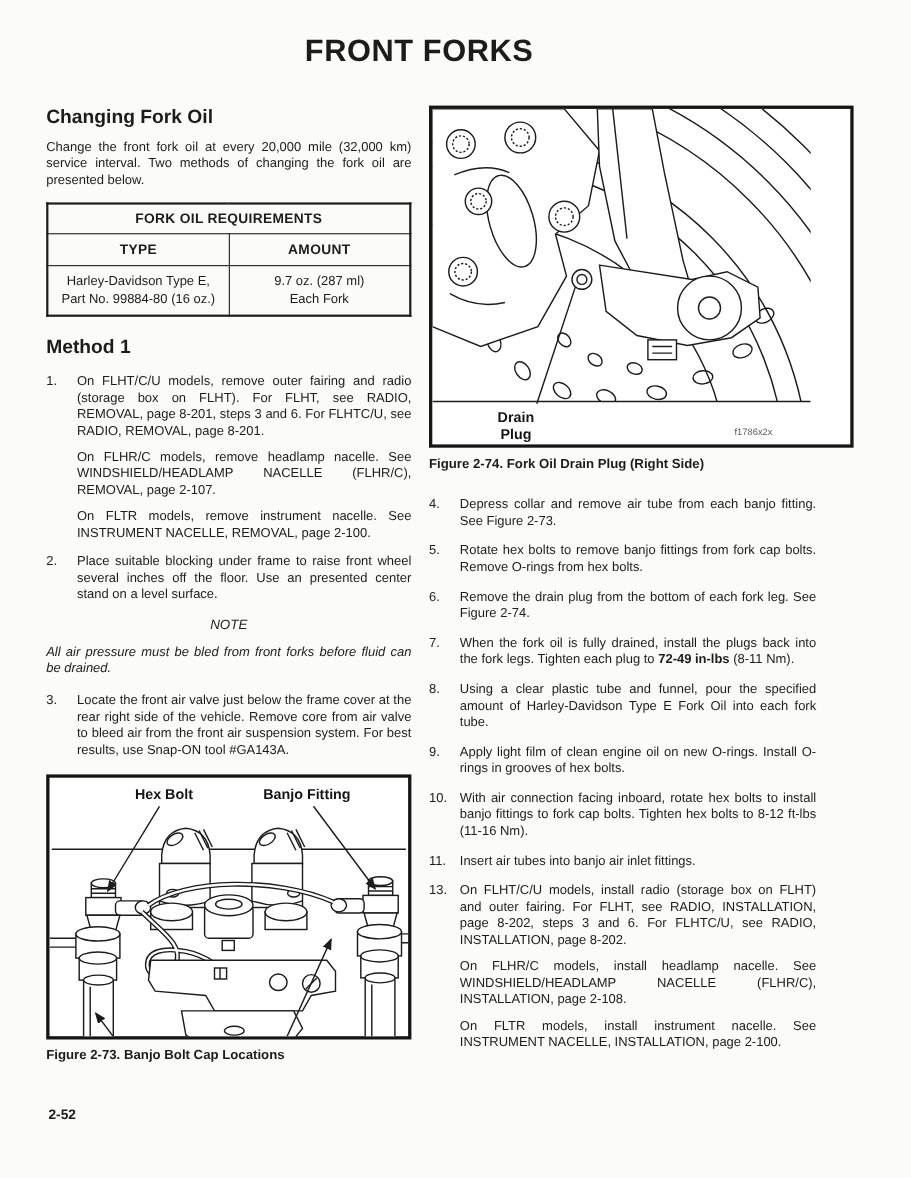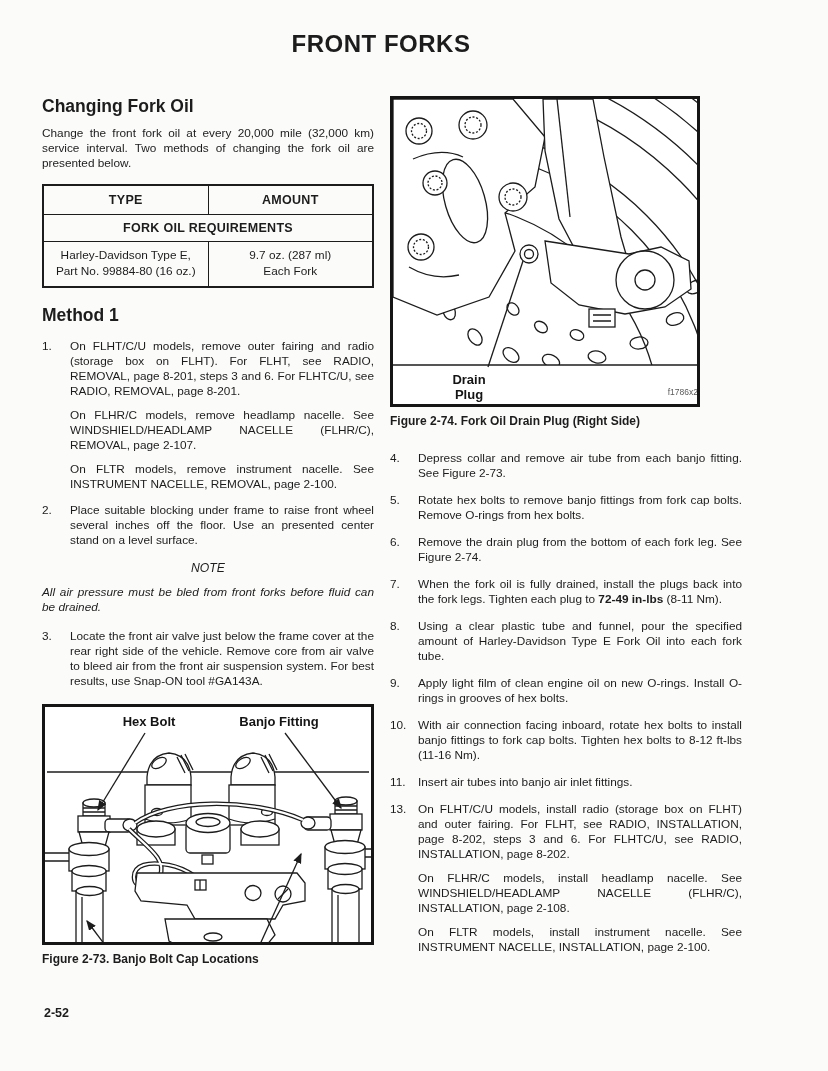--- a/index.html
+++ b/index.html
@@ -6,21 +6,21 @@
   html,body { width: 828px; height: 1071px; }
   body {
     background: #fbfbfa;
     font-family: "Liberation Sans", sans-serif;
     color: #1c1c1c;
     position: relative;
     overflow: hidden;
   }
   .title {
     position: absolute; top: 30px; left: 0; width: 762px;
-    text-align: center; font-size: 24px; font-weight: bold; letter-spacing: 0.5px;
+    text-align: center; font-size: 28px; font-weight: bold; letter-spacing: 0.5px;
   }
   .col { position: absolute; top: 96px; }
   .col-left  { left: 42px;  width: 332px; }
   .col-right { left: 390px; width: 352px; }
   h2 { font-size: 17.5px; font-weight: bold; margin: 0 0 9px; }
   h2.method { margin: 2px 0 13px; }
   p.body, .stext p, .note-text {
     font-size: 11.8px; line-height: 1.27; text-align: justify;
   }
   p.intro { margin-bottom: 13px; }
@@ -42,21 +42,21 @@
   .stext p { margin-bottom: 9px; }
   .stext p:last-child { margin-bottom: 0; }
   
   .note-head { text-align: center; font-style: italic; font-size: 12.2px; margin: 13px 0 10px; }
   .note-text { font-style: italic; margin-bottom: 14px; }
   
   .figbox {
     border: 3px solid #151515; background: #fff; overflow: hidden; line-height: 0;
   }
   .fig73 { width: 332px; height: 241px; margin-top: 3px; }
-  .fig74 { width: 310px; height: 311px; }
+  .fig74 { width: 386px; height: 311px; }
   .caption {
     text-align: left; font-weight: bold; font-size: 12px; margin-top: 7px; line-height: 1.2;
   }
   .cap74 { margin-bottom: 23px; }
   .pagenum { position: absolute; left: 44px; top: 1006px; font-size: 12.5px; font-weight: bold; }
   
   svg text.figlabel { font-family: "Liberation Sans", sans-serif; font-size: 13px; font-weight: bold; fill: #141414; }
   svg text.wm { font-family: "Liberation Sans", sans-serif; font-size: 8.5px; fill: #5a5a5a; }
   svg .ln { stroke: #1c1c1c; fill: none; stroke-width: 1.3; }
   svg .wh { stroke: #1c1c1c; fill: #fff; stroke-width: 1.3; }
@@ -72,25 +72,25 @@
 
   <div class="col col-left">
 
     <h2>Changing Fork Oil</h2>
 
     <p class="body intro">Change the front fork oil at every 20,000 mile (32,000 km) service interval. Two methods of changing the fork oil are presented below.</p>
 
     <table class="reqtable">
       <tbody>
           <tr>
+        <th colspan="2" class="t-title">FORK OIL REQUIREMENTS</th>
+      </tr>
+      <tr>
         <th class="t-col">TYPE</th>
         <th class="t-col">AMOUNT</th>
-      </tr>
-      <tr>
-        <th colspan="2" class="t-title">FORK OIL REQUIREMENTS</th>
       </tr>
       <tr>
         <td class="t-cell">
           <span>Harley-Davidson Type E,</span><br>
           <span>Part No. 99884-80 (16 oz.)</span>
         </td>
         <td class="t-cell">
           <span>9.7 oz. (287 ml)</span><br>
           <span>Each Fork</span>
         </td>

